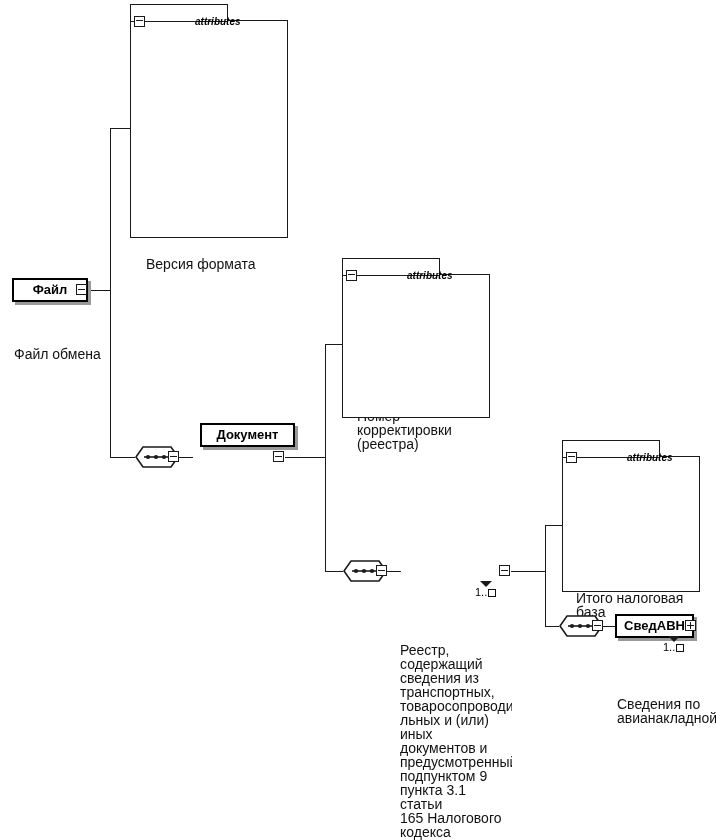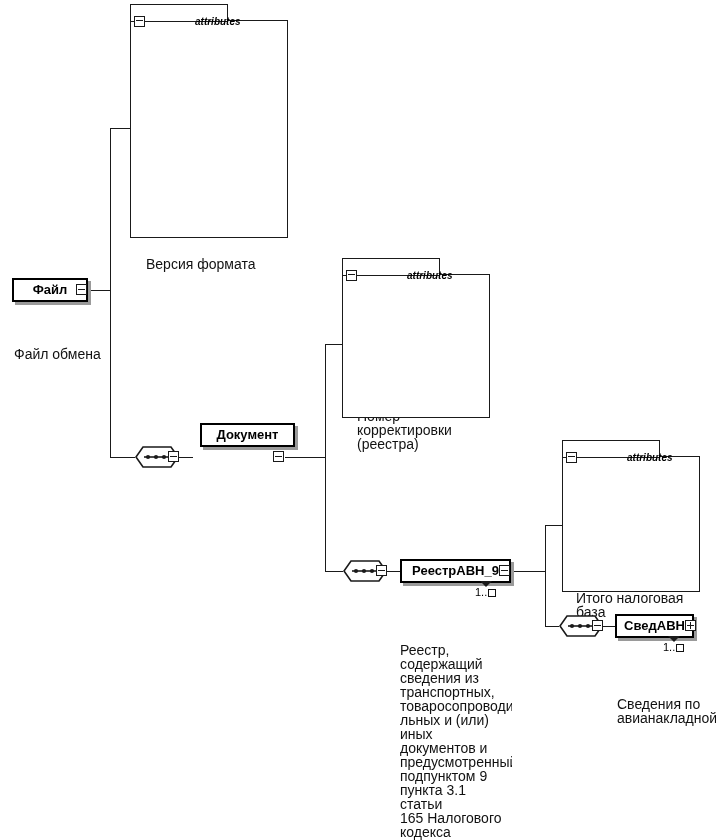--- a/index.html
+++ b/index.html
@@ -319,23 +319,20 @@
     <svg width="44" height="22" viewBox="0 0 44 22">
       <path d="M8 1 L36 1 L43 11 L36 21 L8 21 L1 11 Z" fill="#ffffff" stroke="#1a1a1a" stroke-width="1.6"></path>
       <line x1="9" y1="11" x2="35" y2="11" stroke="#1a1a1a" stroke-width="1.6"></line>
       <circle cx="13" cy="11" r="2.1" fill="#1a1a1a"></circle>
       <circle cx="21" cy="11" r="2.1" fill="#1a1a1a"></circle>
       <circle cx="29" cy="11" r="2.1" fill="#1a1a1a"></circle>
     </svg>
   </div>
   <div class="handle" style="left:376px; top:565px;"></div>
 
-  <div class="node" style="left:400px; top:559px; width:111px;">
-    <span class="nm">РеестрАВН_9</span>
-  </div>
   <div class="handle" style="left:499px; top:565px;"></div>
   <div class="notch" style="left:480px; top:581px;"></div>
   <div class="card" style="left:475px; top:586px;">
     <span>1..</span><span class="inf"></span>
   </div>
   <div class="desc" style="left:400px; top:603px; width:112px; overflow:hidden; height:235px;">Реестр,
 содержащий
 сведения из
 транспортных,
 товаросопроводите

